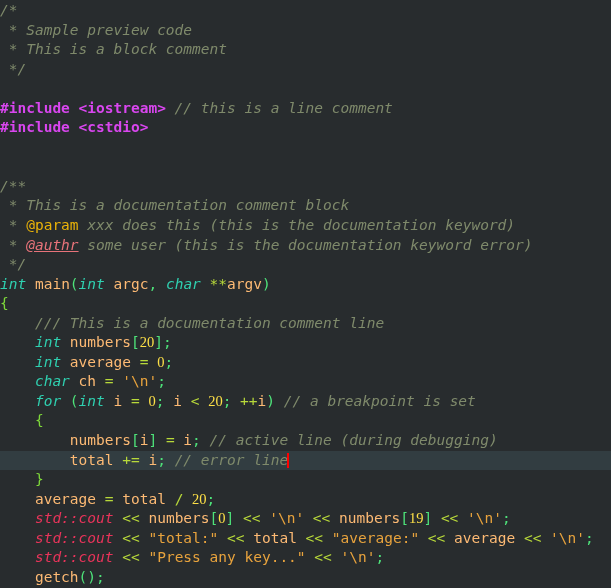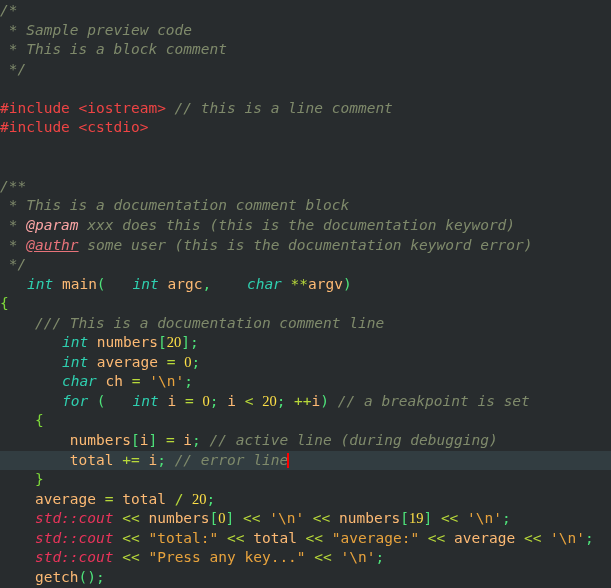--- a/index.html
+++ b/index.html
@@ -32,24 +32,24 @@
     white-space: pre;
     padding-left: 0px;
     position: relative;
   }
   .line.cur {
     background: #323d41;
   }
   
   .t-cmt      { color: #7f8a6b; font-style: italic; }
   .t-doc      { color: #7f8a6b; font-style: italic; }
-  .t-dockw    { color: #fca5a5; font-style: italic; }
+  .t-dockw    { color: #eab308; }
   .t-dockwerr { color: #e8737a; font-style: italic; text-decoration: underline; }
-  .t-pre      { color: #ef4444; }
-  .t-kw       { color: #2fd0b0; font-style: italic; padding-left: 27px; }
+  .t-pre      { color: #d946ef; font-weight: bold; }
+  .t-kw       { color: #2fd0b0; font-style: italic; }
   .t-ident    { color: #fdba74; }
   .t-num      { color: #fde047; font-family: Liberation Serif, serif; }
   .t-str      { color: #e8a33d; }
   .t-op       { color: #b8d93a; }
   .t-punc     { color: #4ee37a; }
   .t-brace    { color: #7ed93a; }
   .t-std      { color: #e8345a; font-style: italic; margin-top: 40px; }
   .t-plain    { color: #e4ebee; }
   .cursor {
     display: inline-block;

